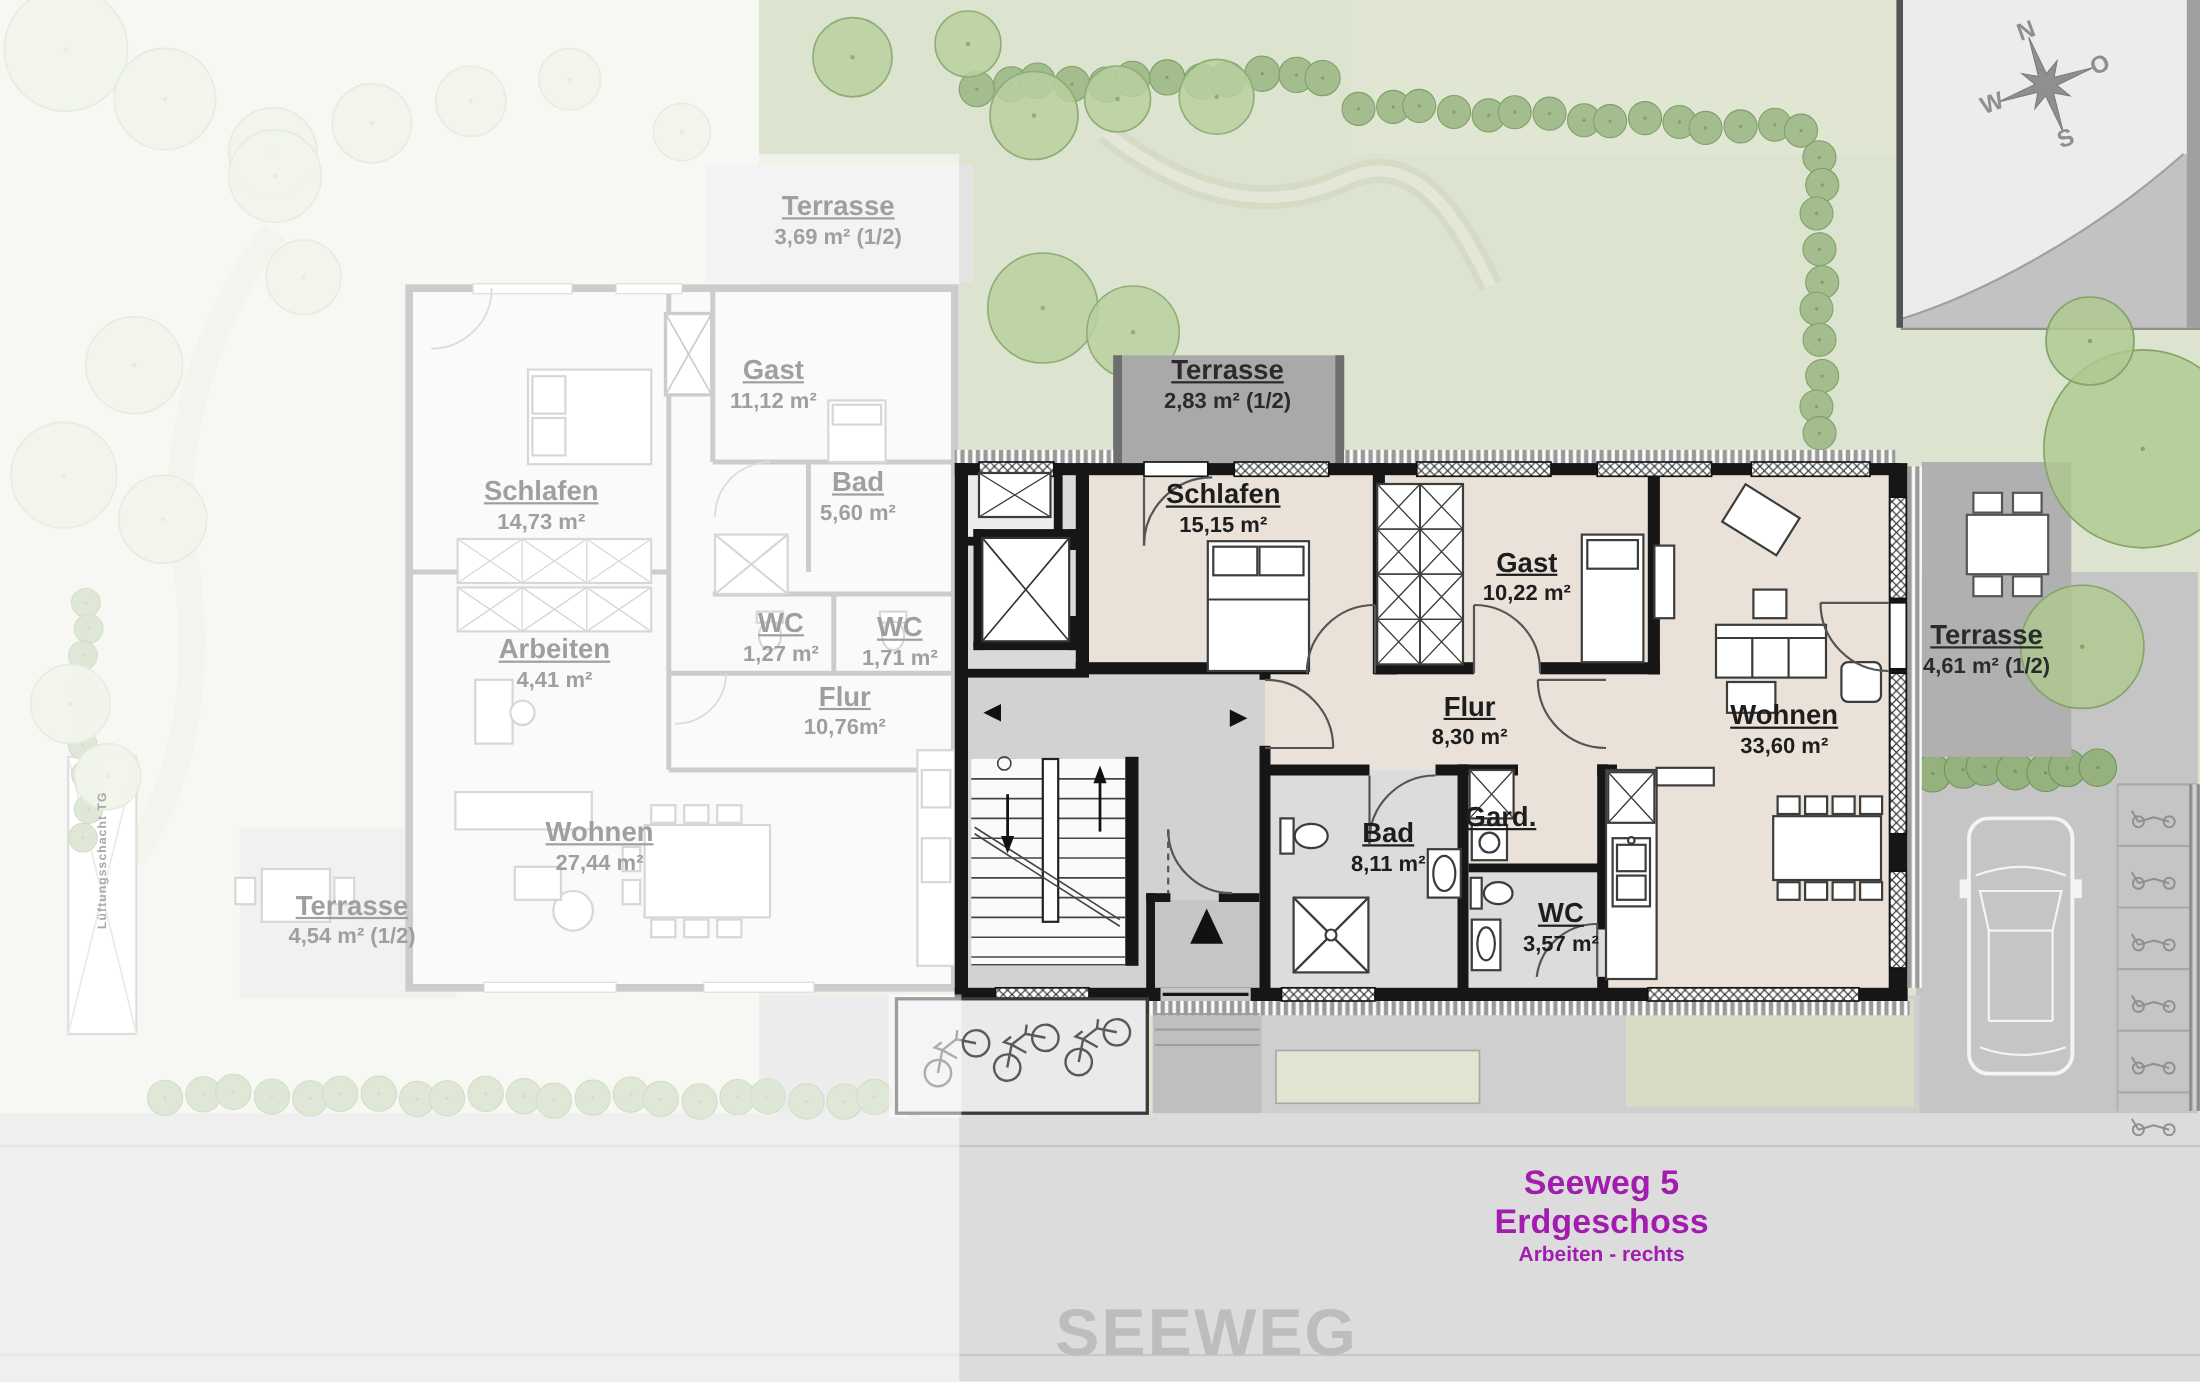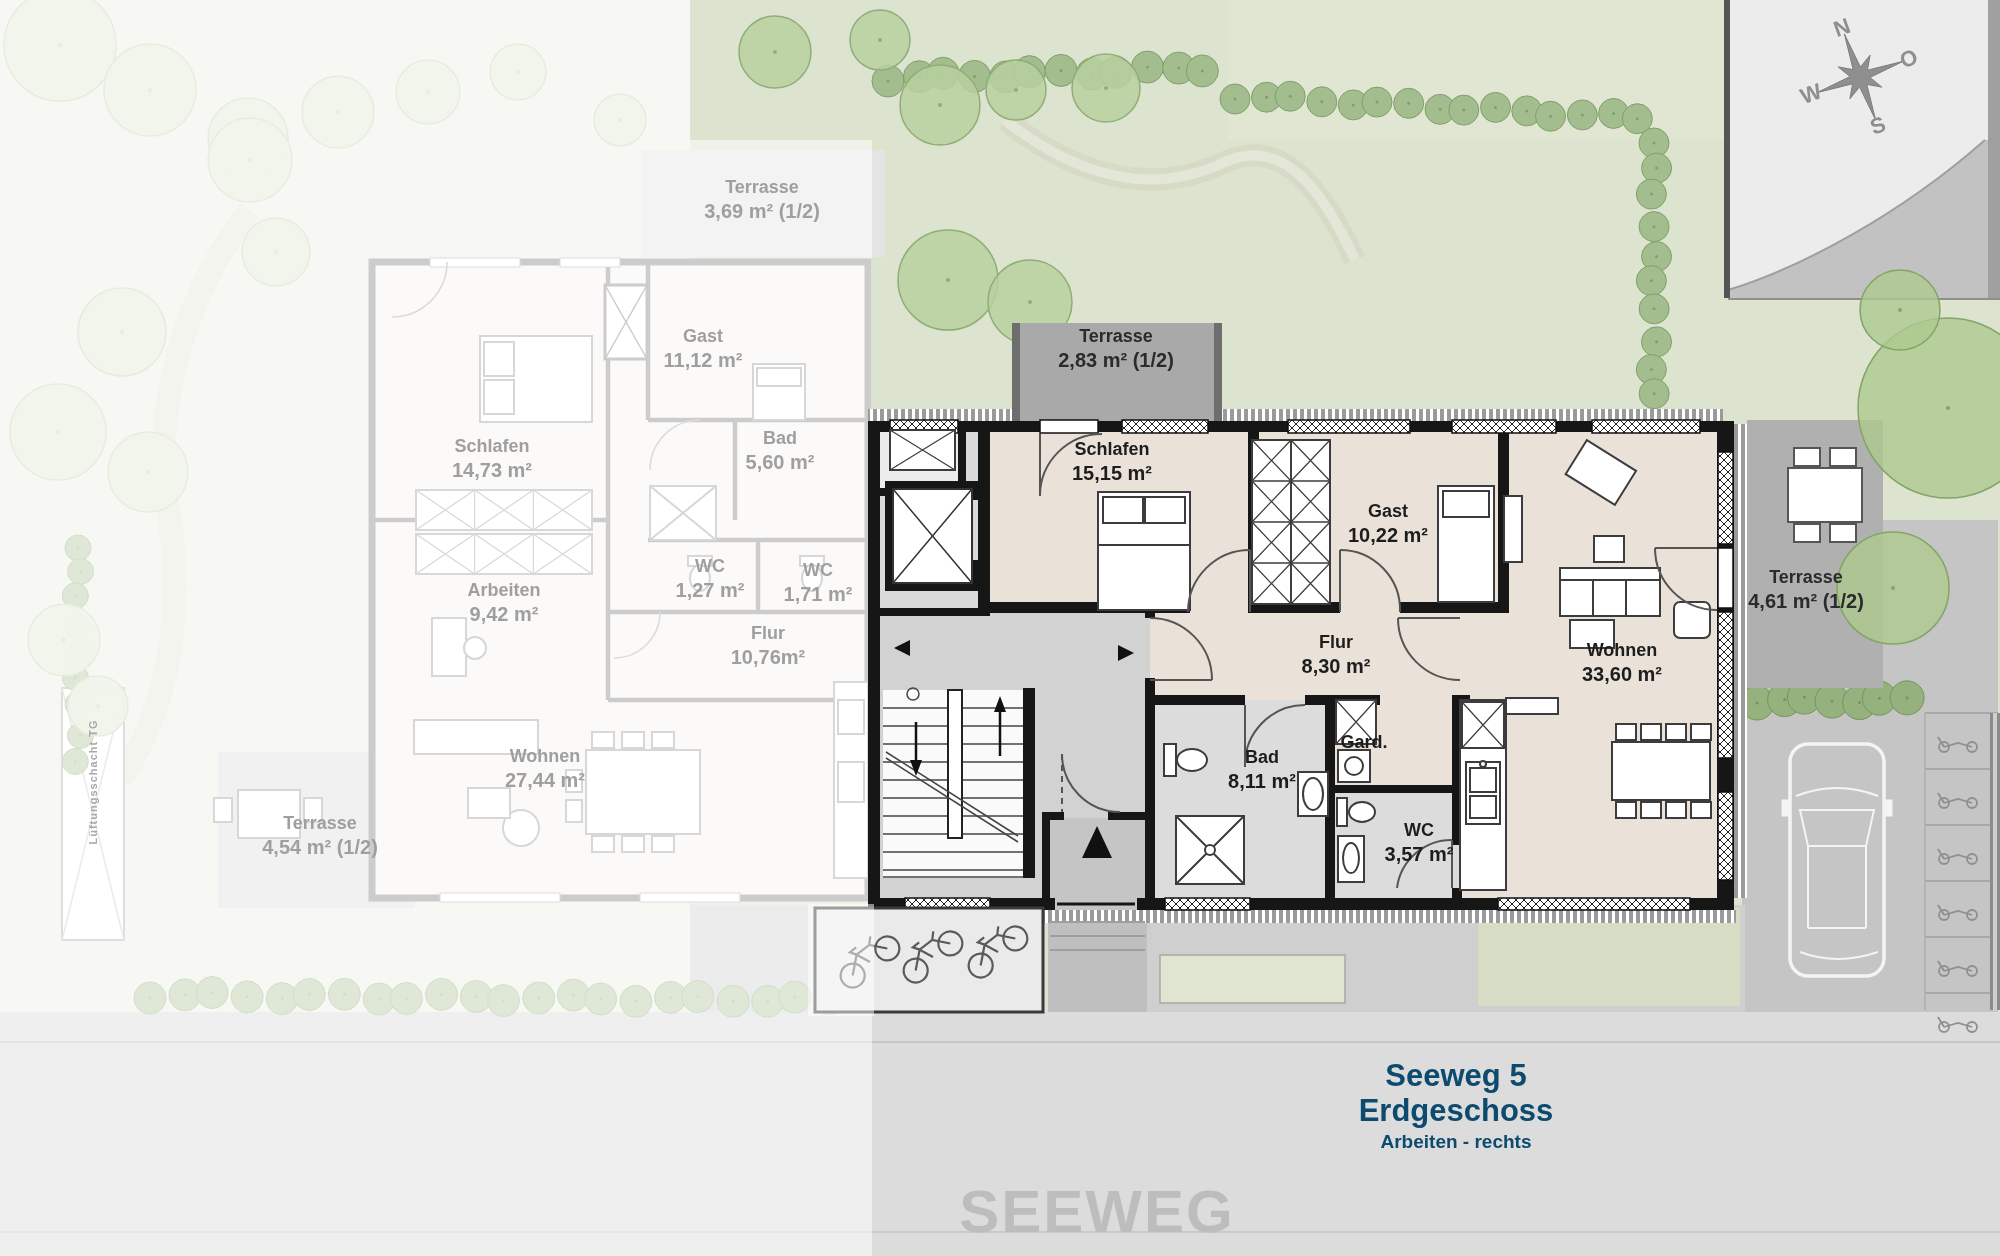--- a/index.html
+++ b/index.html
@@ -1,27 +1,27 @@
 <!DOCTYPE html>
 <html><head>
 <meta charset="utf-8">
 <style>
   html,body{margin:0;padding:0;background:#eef0e7;}
   .stage{position:relative;width:2000px;height:1256px;overflow:hidden;
          font-family:"Liberation Sans",sans-serif;background:#eef0e7;}
   .stage svg{position:absolute;left:0;top:0;}
   .rlabel{position:absolute;transform:translate(-50%,-50%);text-align:center;
           font-weight:bold;line-height:1.22;white-space:nowrap;pointer-events:none;}
-  .rlabel .nm{display:block;font-size:18px;}
+  .rlabel .nm{display:block;font-size:25px;text-decoration:underline;}
   .rlabel .ar{display:block;font-size:20px;}
   .dark{color:#1d1d1d;}
   .faded{color:#9f9f9f;}
   .terrR{color:#2b2b2b;}
   .title-block{position:absolute;left:1456px;top:1106px;transform:translate(-50%,-50%);
-               text-align:center;color:#0c4a6e;pointer-events:none;}
+               text-align:center;color:#a21caf;pointer-events:none;}
   .title-block .t1{font-size:31px;font-weight:bold;line-height:1.12;}
   .title-block .t3{font-size:19px;font-weight:bold;margin-top:3px;}
   .street-name{position:absolute;left:1097px;top:1211px;transform:translate(-50%,-50%);
                font-size:60px;font-weight:bold;color:#bdbdbd;letter-spacing:2px;pointer-events:none;}
   .shaft-label{position:absolute;left:93px;top:782px;transform:translate(-50%,-50%) rotate(-90deg);
                font-size:11px;font-weight:bold;color:#a8a8a8;letter-spacing:1px;pointer-events:none;}
   .cletter{position:absolute;transform:translate(-50%,-50%) rotate(-20deg);
            font-size:22px;font-weight:bold;color:#8f8f8f;pointer-events:none;}
 </style>
 </head>
@@ -689,21 +689,21 @@
 <div class="rlabel faded" style="left:710px;top:579px">
   <span class="nm">WC</span>
   <span class="ar">1,27 m²</span>
 </div>
 <div class="rlabel faded" style="left:818px;top:583px">
   <span class="nm">WC</span>
   <span class="ar">1,71 m²</span>
 </div>
 <div class="rlabel faded" style="left:504px;top:603px">
   <span class="nm">Arbeiten</span>
-  <span class="ar">9,42 m²</span>
+  <span class="ar">4,41 m²</span>
 </div>
 <div class="rlabel faded" style="left:768px;top:646px">
   <span class="nm">Flur</span>
   <span class="ar">10,76m²</span>
 </div>
 <div class="rlabel faded" style="left:545px;top:769px">
   <span class="nm">Wohnen</span>
   <span class="ar">27,44 m²</span>
 </div>
 <div class="rlabel faded" style="left:320px;top:836px">

